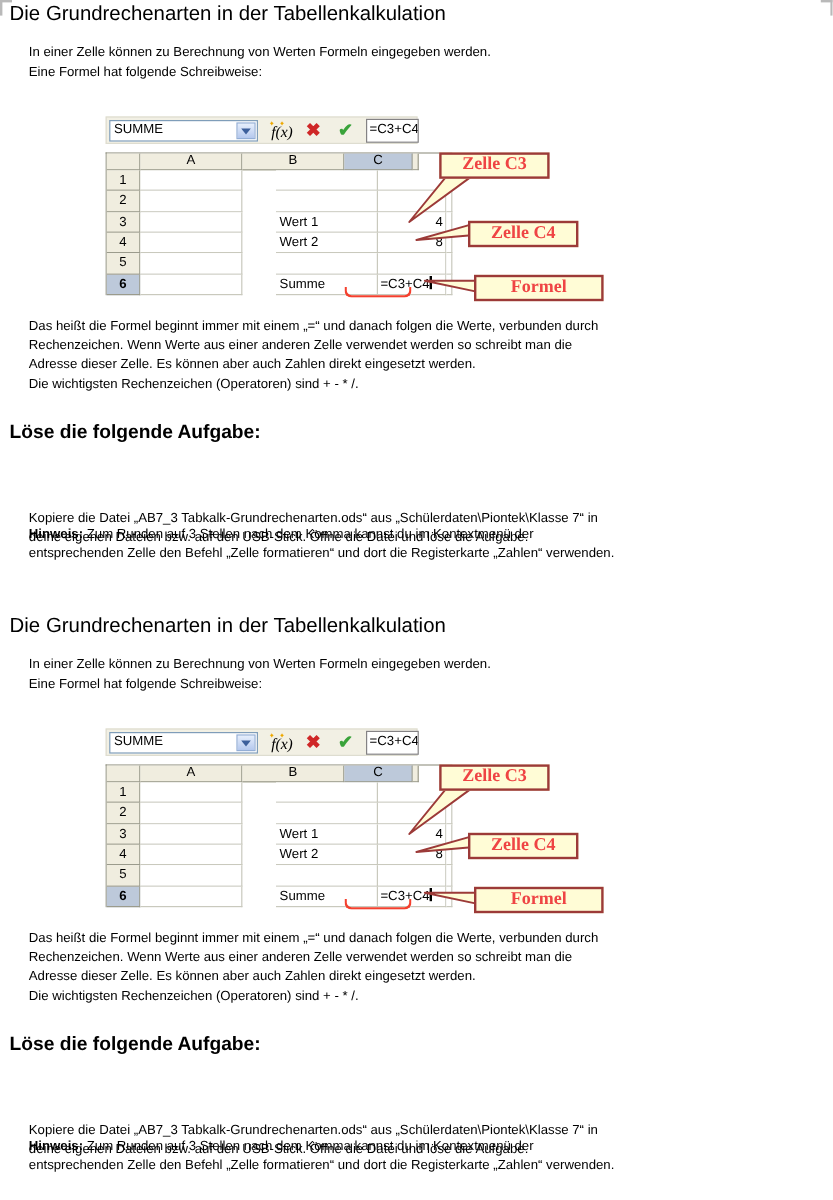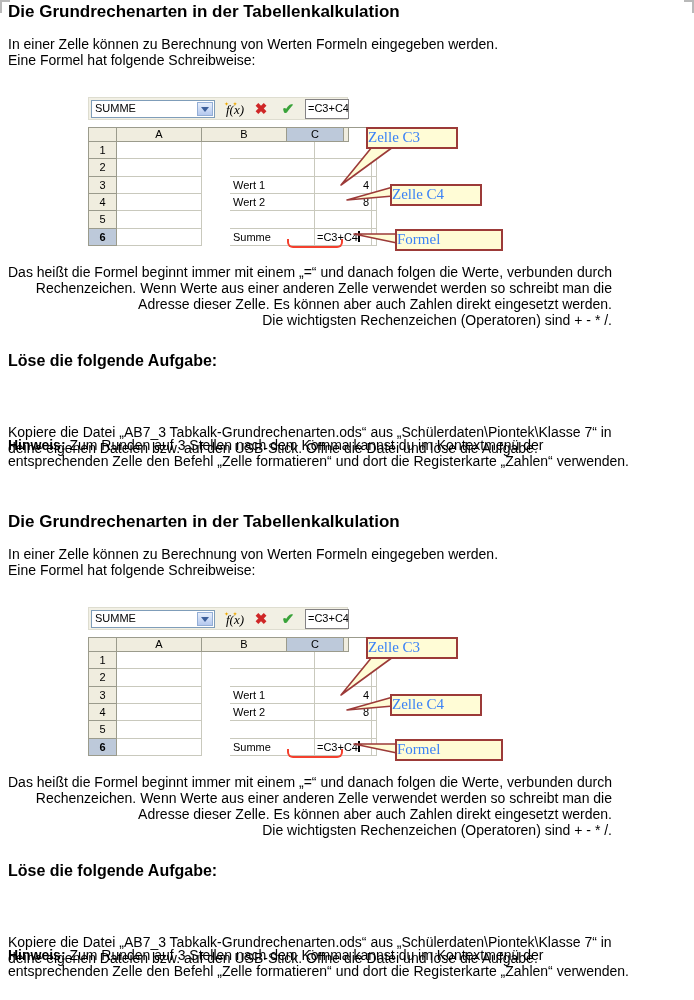--- a/index.html
+++ b/index.html
@@ -5,24 +5,24 @@
   html,body{margin:0;padding:0;background:#fff;}
   body{font-family:"Liberation Sans",sans-serif;color:#000;}
   #page{position:relative;width:694px;height:1000px;overflow:hidden;background:#fff;}
 
   
   .corner{position:absolute;width:8px;height:11px;}
   .corner.tl{left:0;top:0;border-left:2px solid var(--mark_color,#bbb);border-top:2px solid var(--mark_color,#bbb);}
   .corner.tr{right:0;top:0;border-right:2px solid var(--mark_color,#bbb);border-top:2px solid var(--mark_color,#bbb);}
 
   .sheet-section{position:absolute;left:0;width:694px;height:478px;}
-  .title{position:absolute;left:8px;top:0;margin:0;font-size:17px;line-height:20px;font-weight:bold;white-space:pre;}
-  .para{position:absolute;left:8px;margin:0;font-size:14px;line-height:16px;white-space:pre;}
+  .title{position:absolute;left:8px;top:0;margin:0;font-size:17px;line-height:20px;font-weight:normal;white-space:pre;}
+  .para{position:absolute;left:24px;margin:0;font-size:11px;line-height:16px;white-space:pre;}
   .intro{top:34px;}
-  .explain{top:262px;text-align:right;}
+  .explain{top:262px;}
   .subhead{position:absolute;left:8px;top:351px;margin:0;font-size:16px;line-height:16px;font-weight:bold;white-space:pre;}
   .task{top:386px;margin-top:36px;}
   .hint{top:435px;}
 
   
   .calc-figure{position:absolute;left:88px;top:95px;width:404px;height:162px;margin:0;}
 
   .toolbar{position:absolute;left:0;top:0;width:260px;height:23px;background:var(--toolbar_bg,#f2f0e4);border:1px solid #deddd0;box-sizing:border-box;}
   .namebox{position:absolute;left:2px;top:2px;width:124px;height:18px;background:#fff;border:1px solid #7f9db9;box-sizing:border-box;font-size:11px;line-height:15px;padding-left:3px;}
   .dropdown-btn{position:absolute;right:1px;top:1px;width:16px;height:14px;background:linear-gradient(#e7effc,#b4c8ee);border:1px solid #93aed6;box-sizing:border-box;display:flex;align-items:center;justify-content:center;cursor:default;}
@@ -47,21 +47,21 @@
   .cc{text-align:right;padding-right:2px;}
   .cc.formula{text-align:left;padding-left:2px;padding-right:0;}
   .bold{font-weight:bold;}
   .caret{display:inline-block;width:2px;height:11px;background:#000;vertical-align:-1px;}
 
   .red-bracket{position:absolute;left:199px;top:142px;width:56px;height:9px;border:2px solid var(--formula_red,#f4402e);border-top:none;border-radius:0 0 6px 6px;box-sizing:border-box;}
 
   .tails{position:absolute;left:0;top:0;pointer-events:none;}
   .tails polygon{fill:var(--callout_fill,#fffcd6);stroke:var(--callout_border,#9c3a38);stroke-width:1.6;stroke-linejoin:round;}
 
-  .callout{position:absolute;height:22px;background:var(--callout_fill,#fffcd6);border:2px solid var(--callout_border,#9c3a38);box-sizing:border-box;font-family:"Liberation Serif",serif;font-size:15px;line-height:17px;color:#3b82f6;}
+  .callout{position:absolute;height:22px;background:var(--callout_fill,#fffcd6);border:2px solid var(--callout_border,#9c3a38);box-sizing:border-box;font-family:"Liberation Serif",serif;font-size:15px;line-height:17px;text-align:center;color:#ef4444;font-weight:bold;}
   .callout.c3{left:278px;top:30px;width:92px;}
   .callout.c4{left:302px;top:87px;width:92px;}
   .callout.formel{left:307px;top:132px;width:108px;}
 </style>
 </head>
 <body>
 
 <div id="page">
   <div class="corner tl"></div>
   <div class="corner tr"></div>

